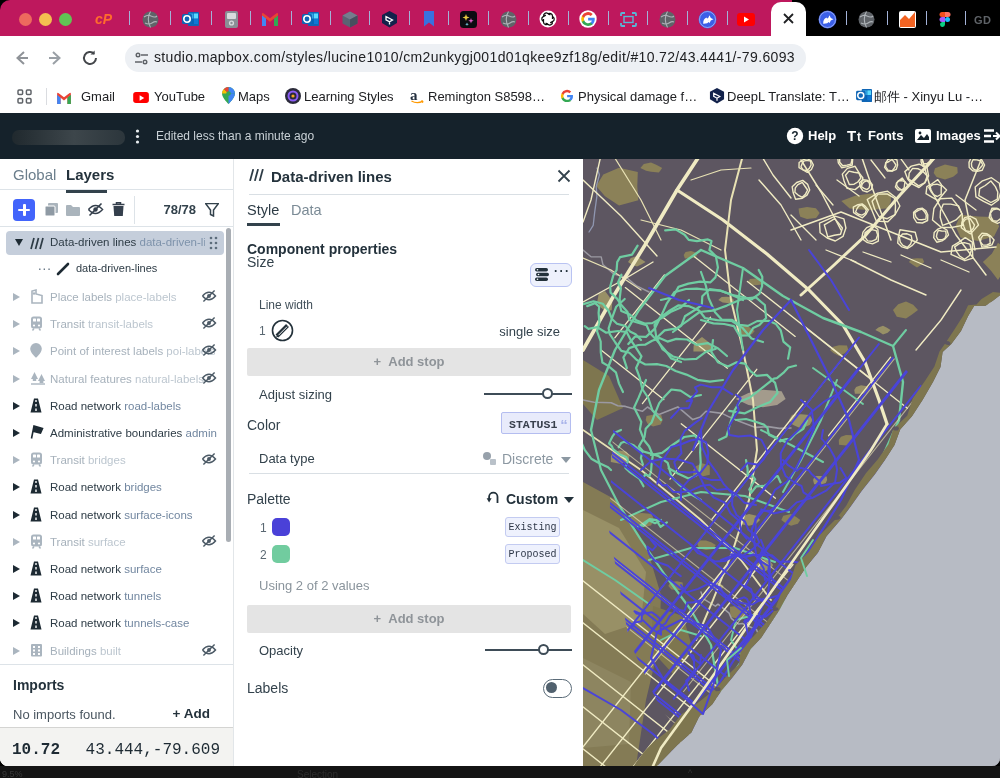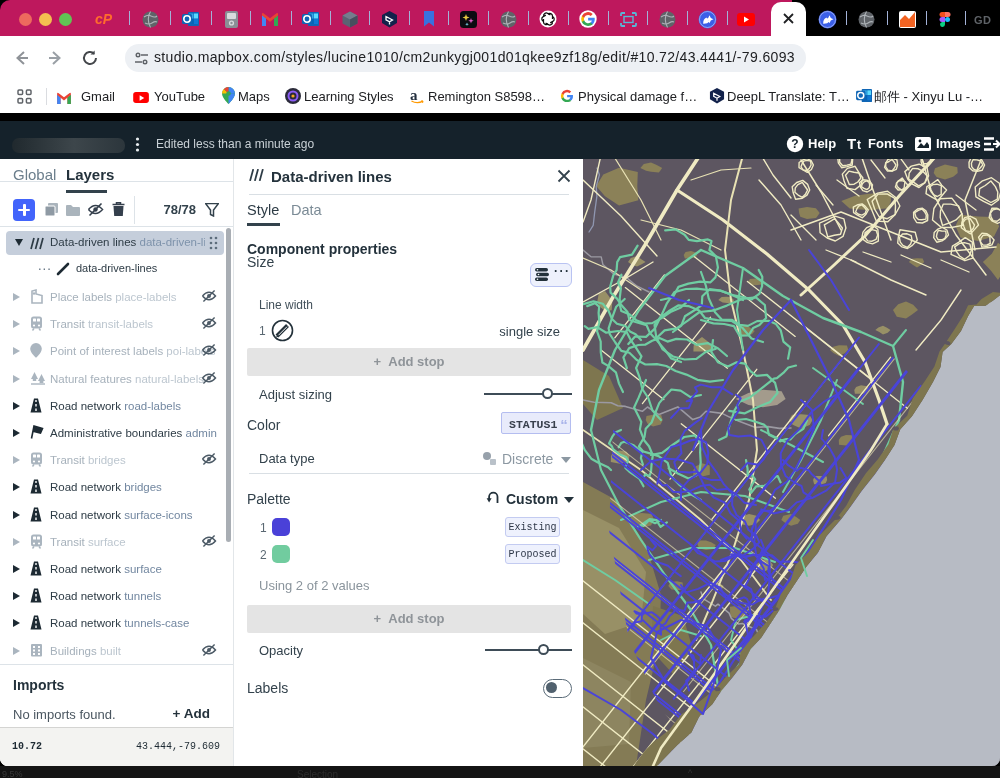--- a/index.html
+++ b/index.html
@@ -17,52 +17,52 @@
 
 .addrbar { position:absolute; left:0; top:36px; width:1000px; height:44px; background:#fff; }
 .navic { position:absolute; top:13px; }
 .urlpill { position:absolute; left:125px; top:8px; width:681px; height:28px; border-radius:14px; background:#edf0f4; }
 .urltext { position:absolute; left:154px; top:13px; font-size:14px; color:#202124; letter-spacing:0.35px; }
 
 .bookmarks { position:absolute; left:0; top:80px; width:1000px; height:33px; background:#fff; }
 .bm { position:absolute; top:0; height:33px; line-height:33px; font-size:13px; color:#202124; }
 .bmicon { position:absolute; top:8px; width:16px; height:16px; }
 
-.studiobar { position:absolute; left:0; top:113px; width:1000px; height:54px; background:#15222b;margin-top:8px; }
+.studiobar { position:absolute; left:0; top:113px; width:1000px; height:54px; background:#15222b; }
 .redact { position:absolute; left:12px; top:17px; width:113px; height:15px; border-radius:7px; background:linear-gradient(90deg,#20292e,#3d464b 55%,#2c363c); }
 .edited { position:absolute; left:156px; top:0; height:46px; line-height:46px; font-size:12px; color:#c9d1d6; }
 .sbbtn { position:absolute; top:0; height:46px; line-height:46px; color:#fff; font-size:13px; font-weight:700; }
 
 .content { position:absolute; left:0; top:159px; width:1000px; height:607px; background:#fff; }
 .sidebar { position:absolute; left:0; top:0; width:233px; height:607px; background:#fff; }
 .panel { position:absolute; left:233px; top:0; width:349px; height:607px; background:#fff; border-left:1px solid #e2e6e9; }
 .mapwrap { position:absolute; left:583px; top:0; width:417px; height:607px; overflow:hidden; }
 
-.tabs2 { position:absolute; left:0; top:0; width:233px; height:23px; border-bottom:1px solid #dde3e8; }
+.tabs2 { position:absolute; left:0; top:0; width:233px; height:31px; border-bottom:1px solid #dde3e8; }
 .tabG { position:absolute; left:13px; top:7px; font-size:15px; color:#6b7e8c; }
 .tabL { position:absolute; left:66px; top:7px; font-size:15px; color:#24323c; font-weight:700;text-align:right; }
 .tabLu { position:absolute; left:66px; top:31px; width:41px; height:3px; background:#33424c; }
 .ltoolbar { position:absolute; left:0; top:34px; width:233px; height:34px; border-bottom:1px solid #dde3e8; }
 .plusbtn { position:absolute; left:13px; top:6px; width:22px; height:22px; background:#4264fb; border-radius:4px; }
 .plusbtn:before { content:""; position:absolute; left:10px; top:5px; width:2.5px; height:12px; background:#fff; border-radius:1px;}
 .plusbtn:after { content:""; position:absolute; left:5px; top:9.8px; width:12px; height:2.5px; background:#fff; border-radius:1px;}
 .vsep { position:absolute; left:134px; top:3px; width:1px; height:28px; background:#dde3e8; }
 .count { position:absolute; right:37px; top:9px; font-size:13px; color:#33424c; font-weight:700; }
 .selrow { position:absolute; left:6px; top:72px; width:218px; height:24px; background:#c5cedb; border-radius:4px; }
 .childrow { position:absolute; left:0; top:96px; width:225px; height:28px; }
 .lrow { position:absolute; left:0; width:225px; height:27px; }
 .lrow .nm { position:absolute; left:50px; top:7.5px; font-size:11.5px; white-space:nowrap; }
 .dark .nm { color:#2d3b45; } .dark .nm span { color:#7287a0; font-weight:400;}
 .lite .nm { color:#a6b1bb; } .lite .nm span { color:#bcc6cf; }
 .tri { position:absolute; left:13px; top:10px; width:0; height:0; border-left:7px solid #1d2a33; border-top:4.5px solid transparent; border-bottom:4.5px solid transparent; }
 .lite .tri { border-left-color:#aab5bf; }
 .rowico { position:absolute; left:30px; top:6px; width:15px; height:15px; }
 .eyeoff { position:absolute; right:8px; top:6px; width:16px; height:16px; }
 .imports { position:absolute; left:0; top:505px; width:233px; border-top:1px solid #dde3e8; }
-.statusbar { position:absolute; left:0; top:568px; width:233px; height:39px; background:#f3f3f1; border-top:1px solid #d4d4d2; font-family:"Liberation Mono",monospace; font-size:10px; color:#1d2a33; }
+.statusbar { position:absolute; left:0; top:568px; width:233px; height:39px; background:#f3f3f1; border-top:1px solid #d4d4d2; font-family:"Liberation Mono",monospace; font-size:16px; color:#1d2a33; }
 .sscroll { position:absolute; left:226px; top:69px; width:5px; height:314px; background:#a9aeb4; border-radius:3px; }
 
 .phead { position:absolute; left:15px; top:9px; font-size:15px; font-weight:700; color:#24323c; }
 .pdivider { position:absolute; left:15px; width:320px; height:1px; background:#d9dfe4; }
 .ptabS { position:absolute; left:13px; top:43px; font-size:14.5px; color:#2d3b45; }
 .ptabSu { position:absolute; left:13px; top:64px; width:33px; height:2.5px; background:#33424c; }
 .ptabD { position:absolute; left:57px; top:43px; font-size:14.5px; color:#7b8b96; }
 .lbl14 { position:absolute; font-size:14px; color:#33424c; }
 .lbl12 { position:absolute; font-size:12px; color:#42505a; }
 .addstop { position:absolute; left:13px; width:324px; height:28px; background:#e4e4e4; border-radius:2px; text-align:center; line-height:28px; font-size:13px; font-weight:700; color:#8f9499; }

